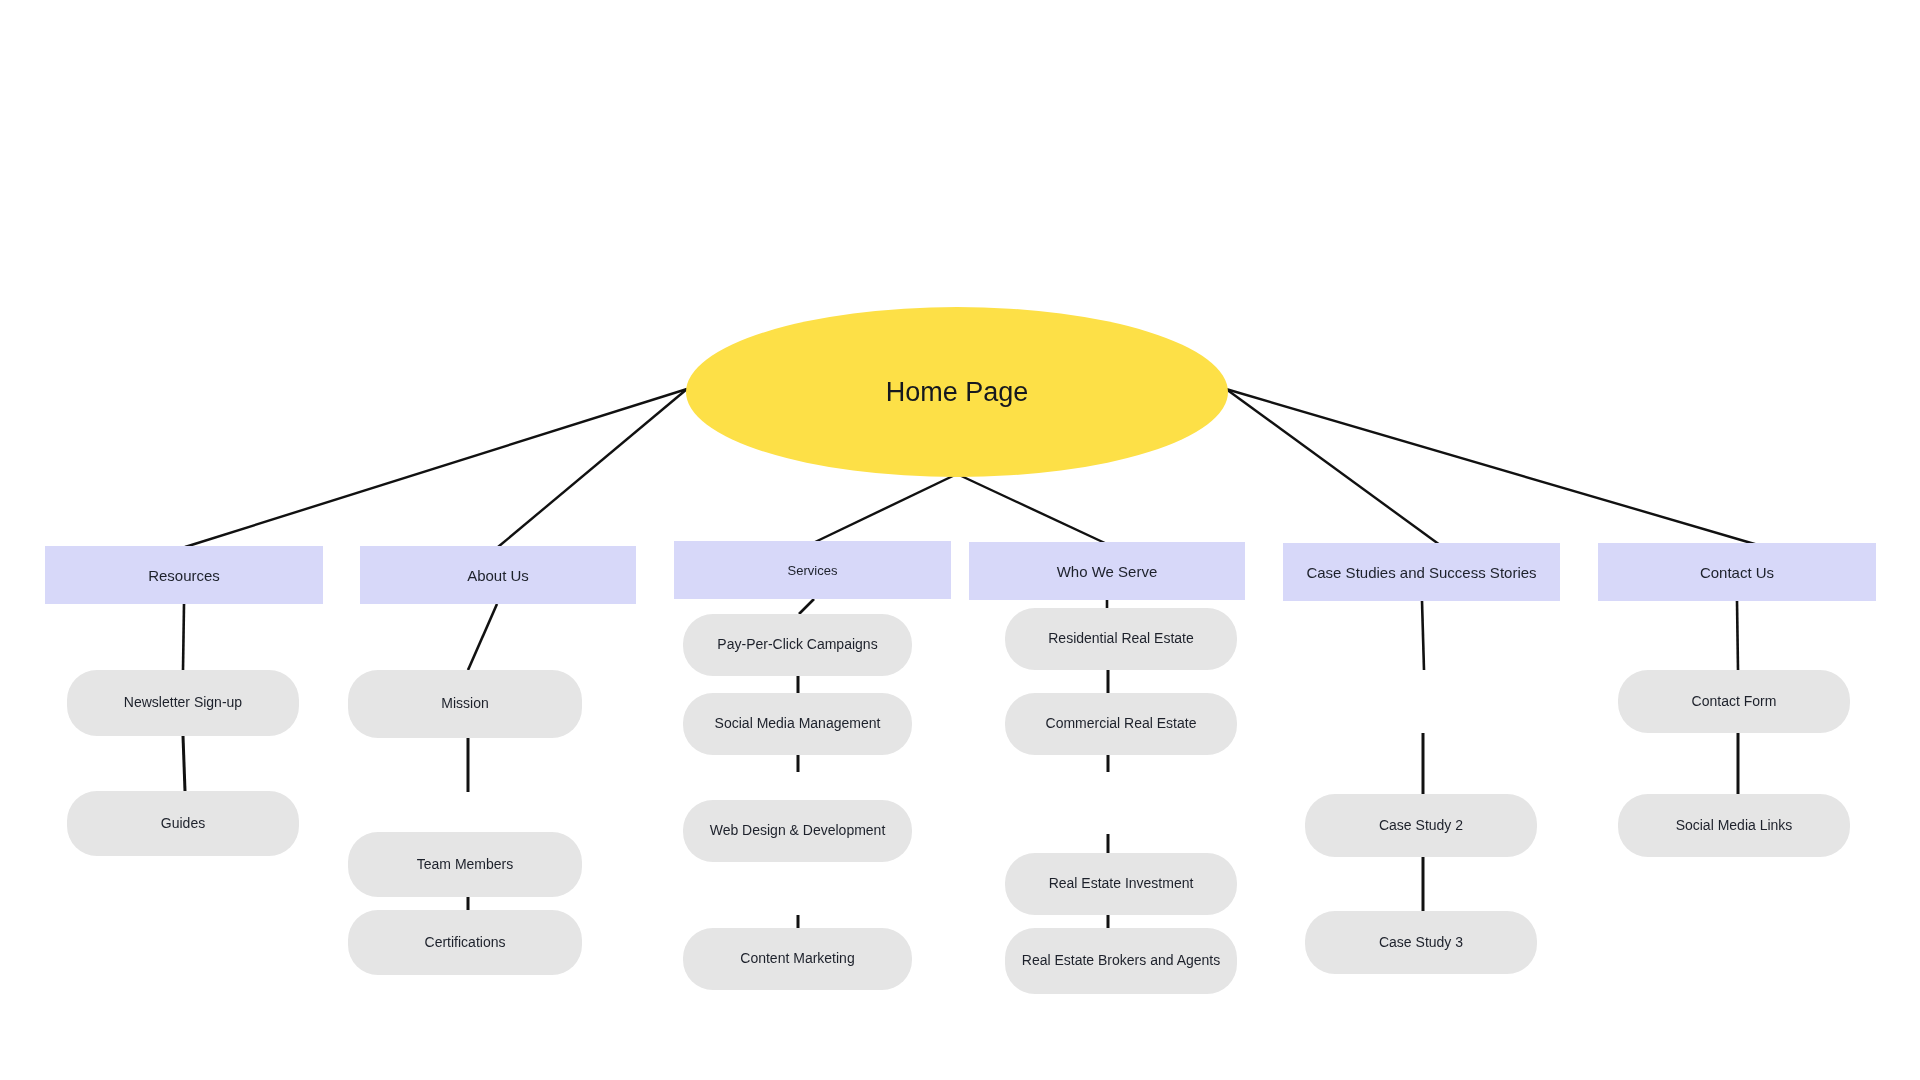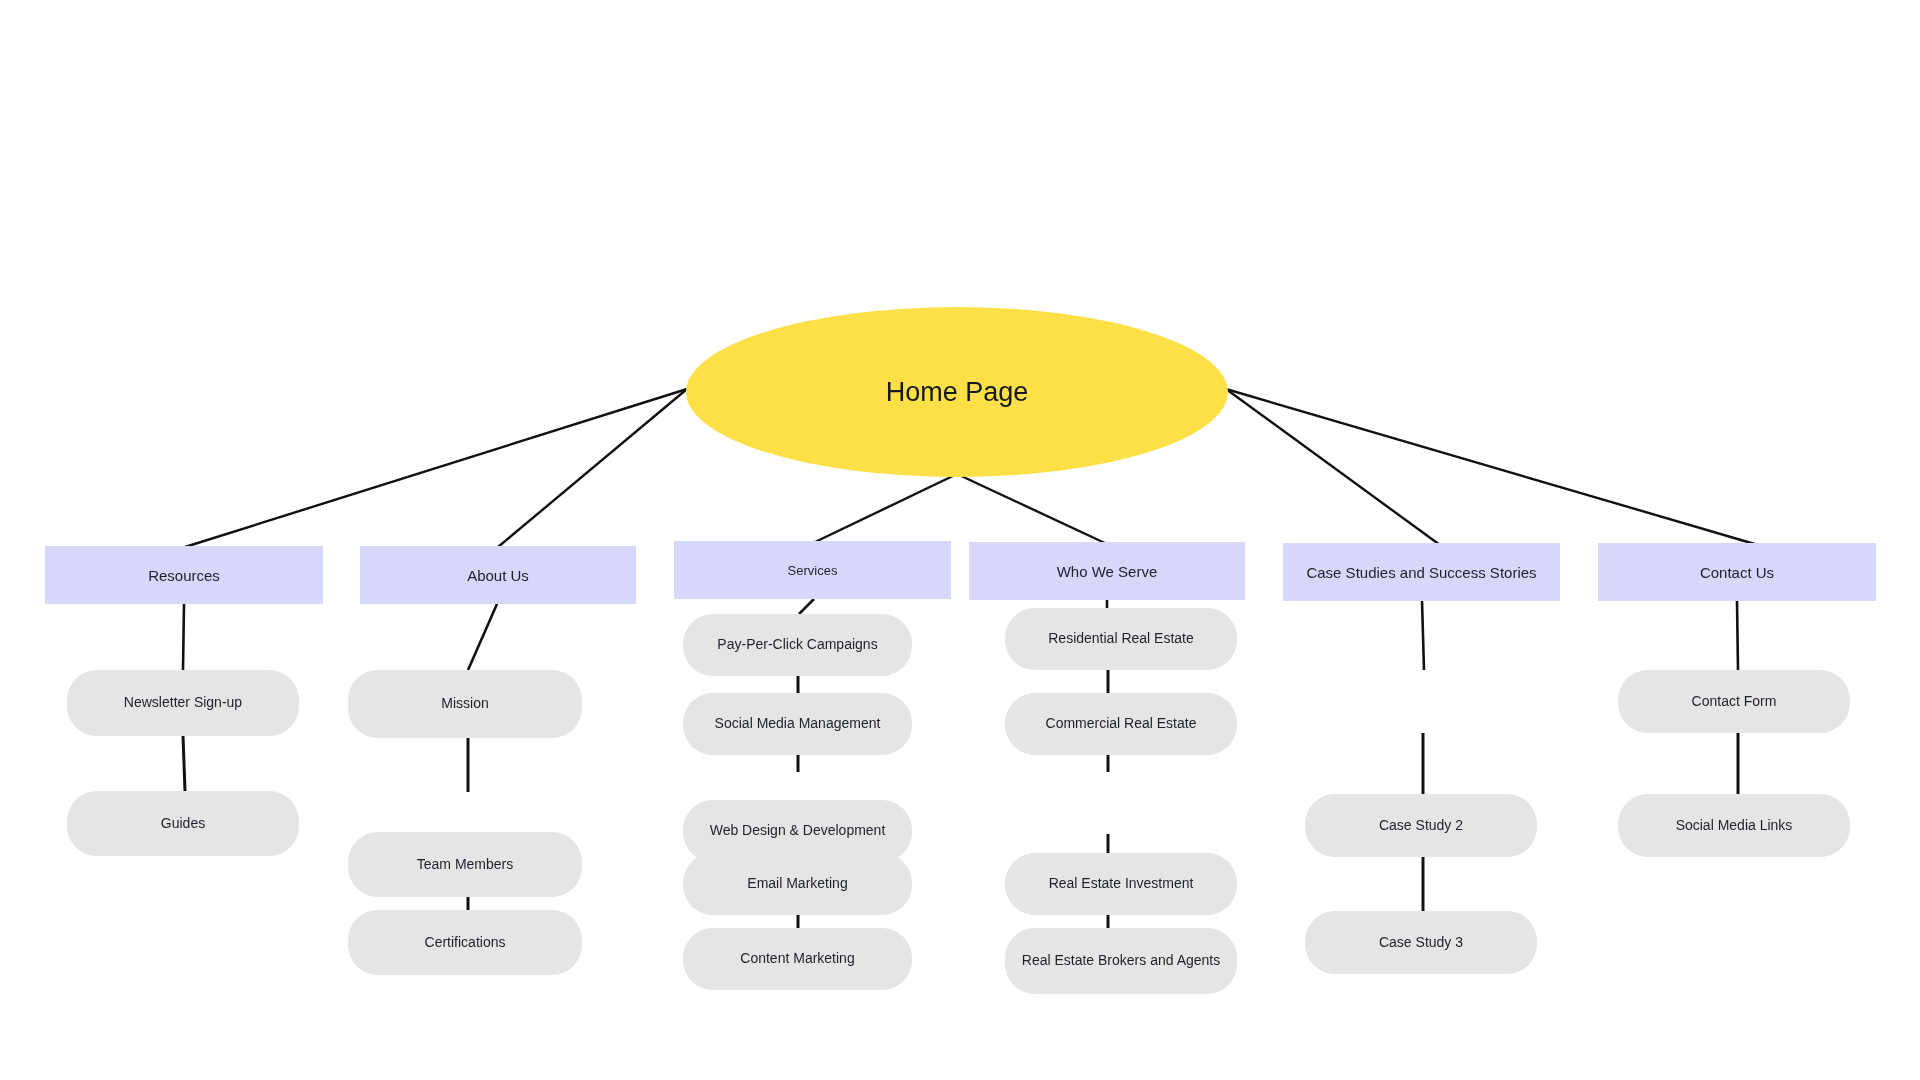--- a/index.html
+++ b/index.html
@@ -140,23 +140,20 @@
   </div>
   <div class="node child" style="left:683px;top:614px;width:229px;height:62px;">
     <span class="lbl">Pay-Per-Click Campaigns</span>
   </div>
   <div class="node child" style="left:683px;top:693px;width:229px;height:62px;">
     <span class="lbl">Social Media Management</span>
   </div>
   <div class="node child" style="left:683px;top:772px;width:229px;height:62px;margin-top:28px;">
     <span class="lbl">Web Design &amp; Development</span>
   </div>
-  <div class="node child" style="left:683px;top:853px;width:229px;height:62px;">
-    <span class="lbl">Email Marketing</span>
-  </div>
   <div class="node child" style="left:683px;top:928px;width:229px;height:62px;">
     <span class="lbl">Content Marketing</span>
   </div>
 
   <div class="node header" style="left:969px;top:542px;width:276px;">
     <span class="lbl">Who We Serve</span>
   </div>
   <div class="node child" style="left:1005px;top:608px;width:232px;height:62px;">
     <span class="lbl">Residential Real Estate</span>
   </div>

